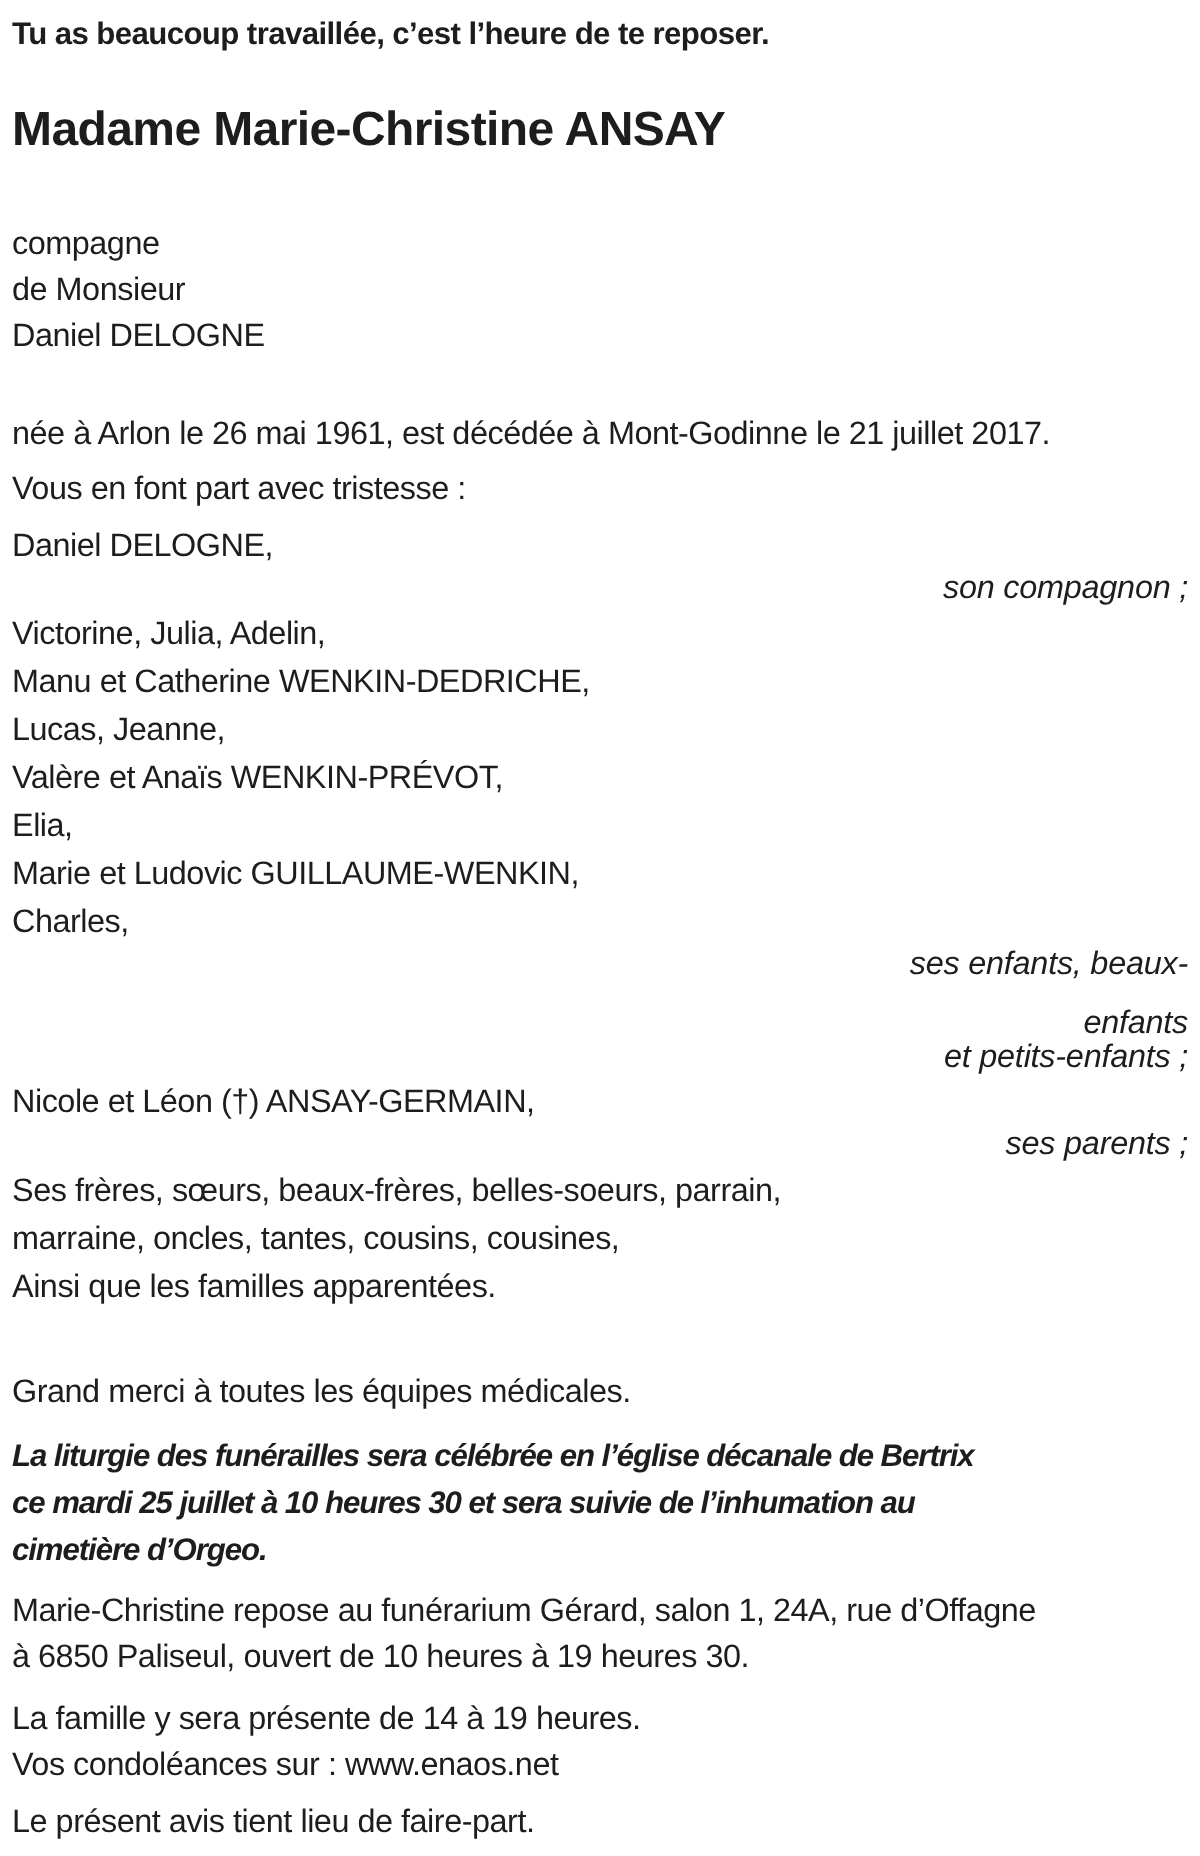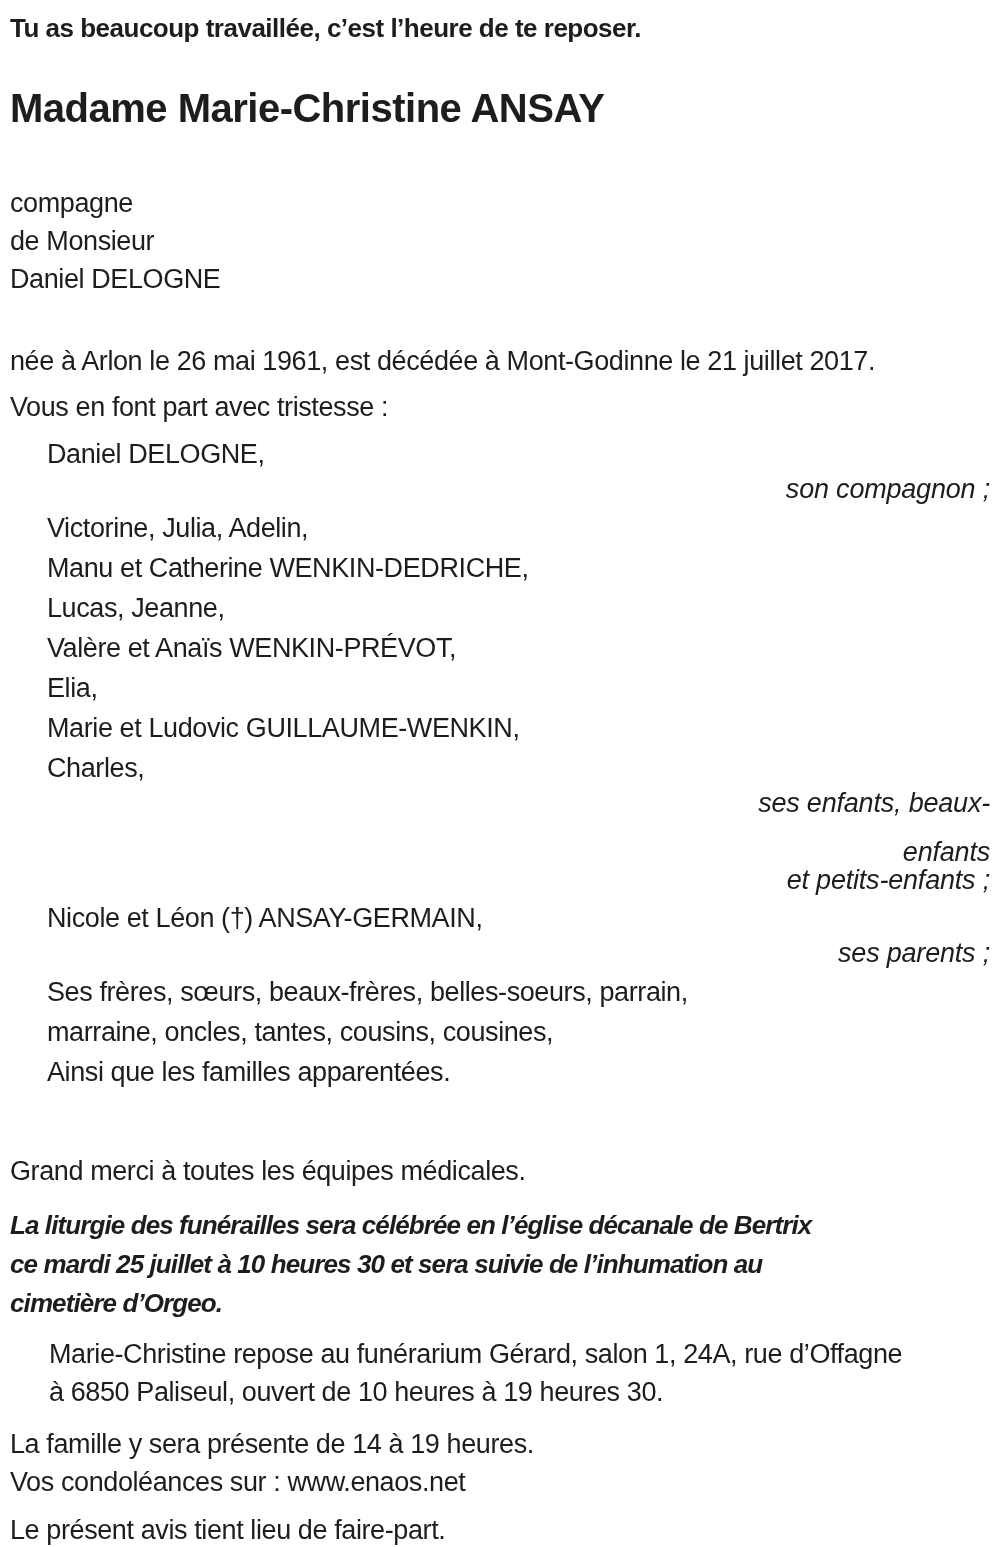--- a/index.html
+++ b/index.html
@@ -38,44 +38,44 @@
     font-size: 27px;
     font-weight: 400;
     letter-spacing: -0.4px;
     line-height: 40px;
     white-space: nowrap;
   }
   .life-dates { margin-top: 44px; line-height: 38px; }
   .announcement { margin-top: 8px; line-height: 38px; }
   .family-section { margin-top: 8px; }
   .names-block.first { margin-top: 0; }
-  .names-block { margin-top: 4px; margin-left: 37px; }
+  .names-block { margin-top: 4px; }
   .attribution-block {
     text-align: right;
     font-style: italic;
   }
   .attribution-line {
     font-size: 27px;
     font-style: italic;
     letter-spacing: -0.2px;
     line-height: 28px;
     white-space: nowrap;
   }
   .attribution-block .attribution-line:first-child { line-height: 30px; }
   .attribution-gap-after { margin-bottom: 20px; }
-  .thanks { margin-top: 60px; line-height: 38px; }
+  .thanks { margin-top: 48px; line-height: 38px; }
   .ceremony-block { margin-top: 16px; font-style: italic; }
   .ceremony-line {
     font-size: 26px;
     font-weight: 700;
     letter-spacing: -0.9px;
     line-height: 39px;
     white-space: nowrap;
   }
-  .repose-block { margin-top: 12px; margin-left: 39px; }
+  .repose-block { margin-top: 12px; }
   .repose-block .line { line-height: 38px; }
   .presence { margin-top: 14px; line-height: 38px; }
   .condolences { line-height: 38px; }
   .closing { margin-top: 10px; line-height: 38px; }
   .url { color: inherit; text-decoration: none; }
 </style>
 </head>
 <body>
 
 <div class="page">

